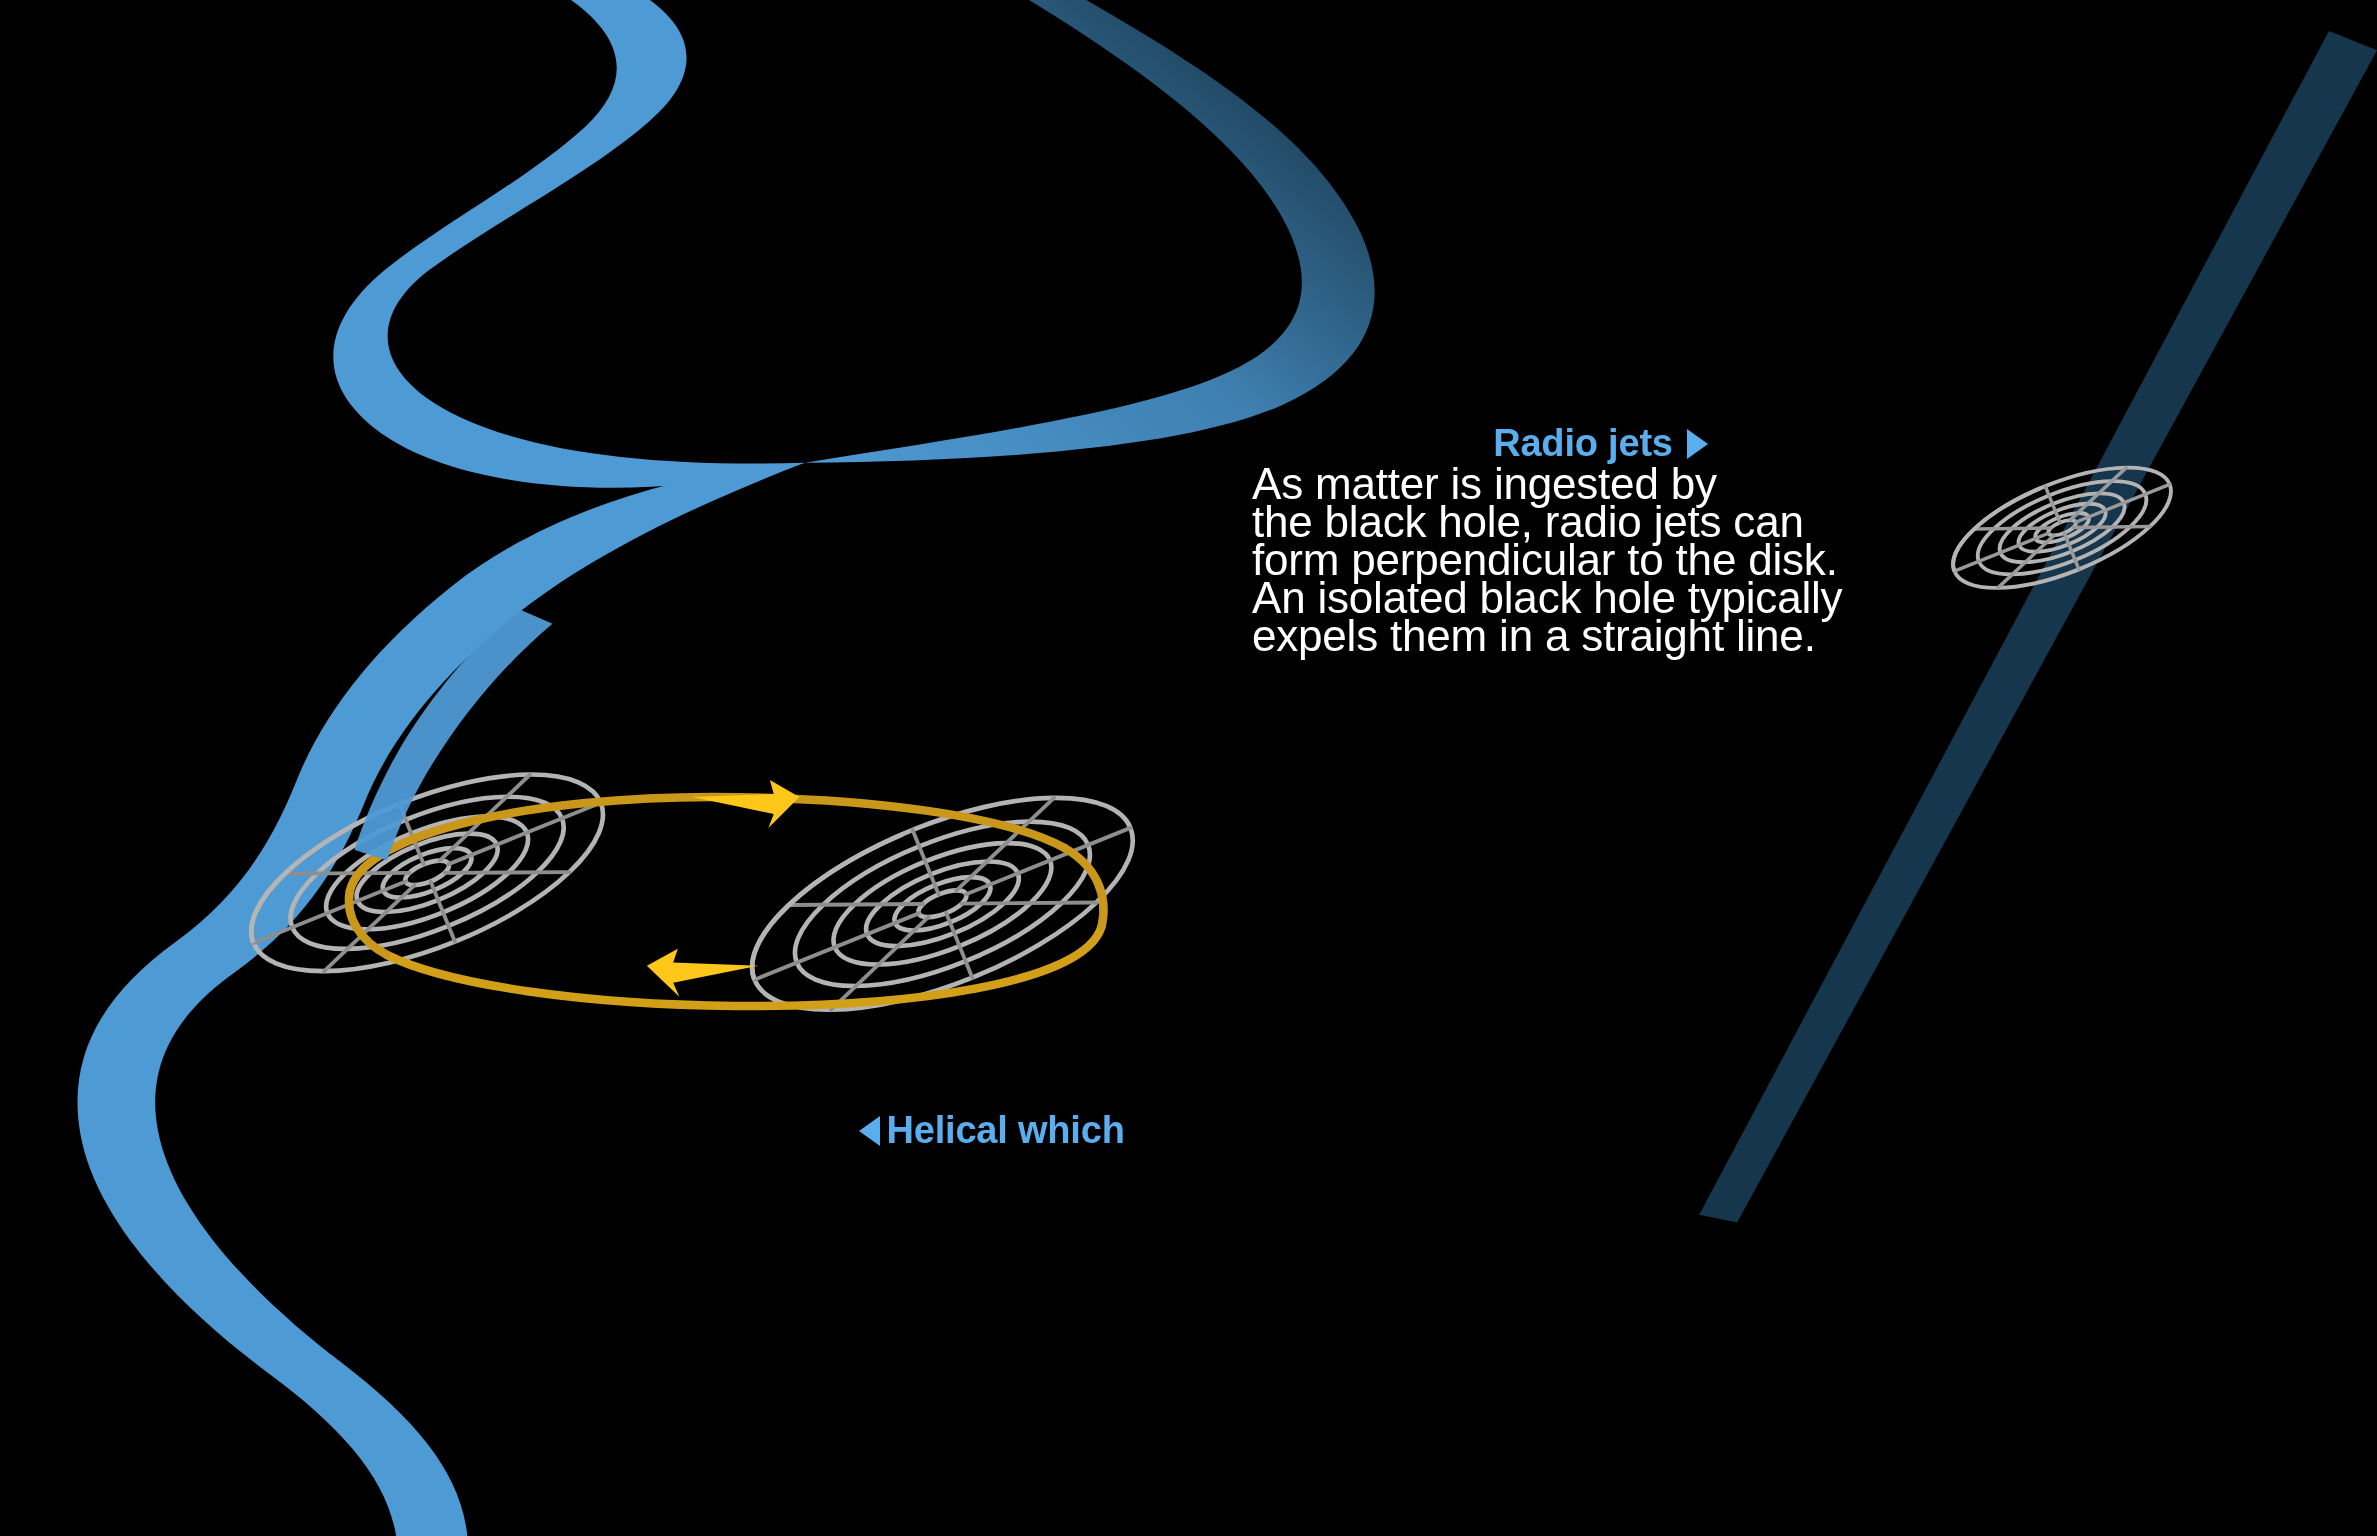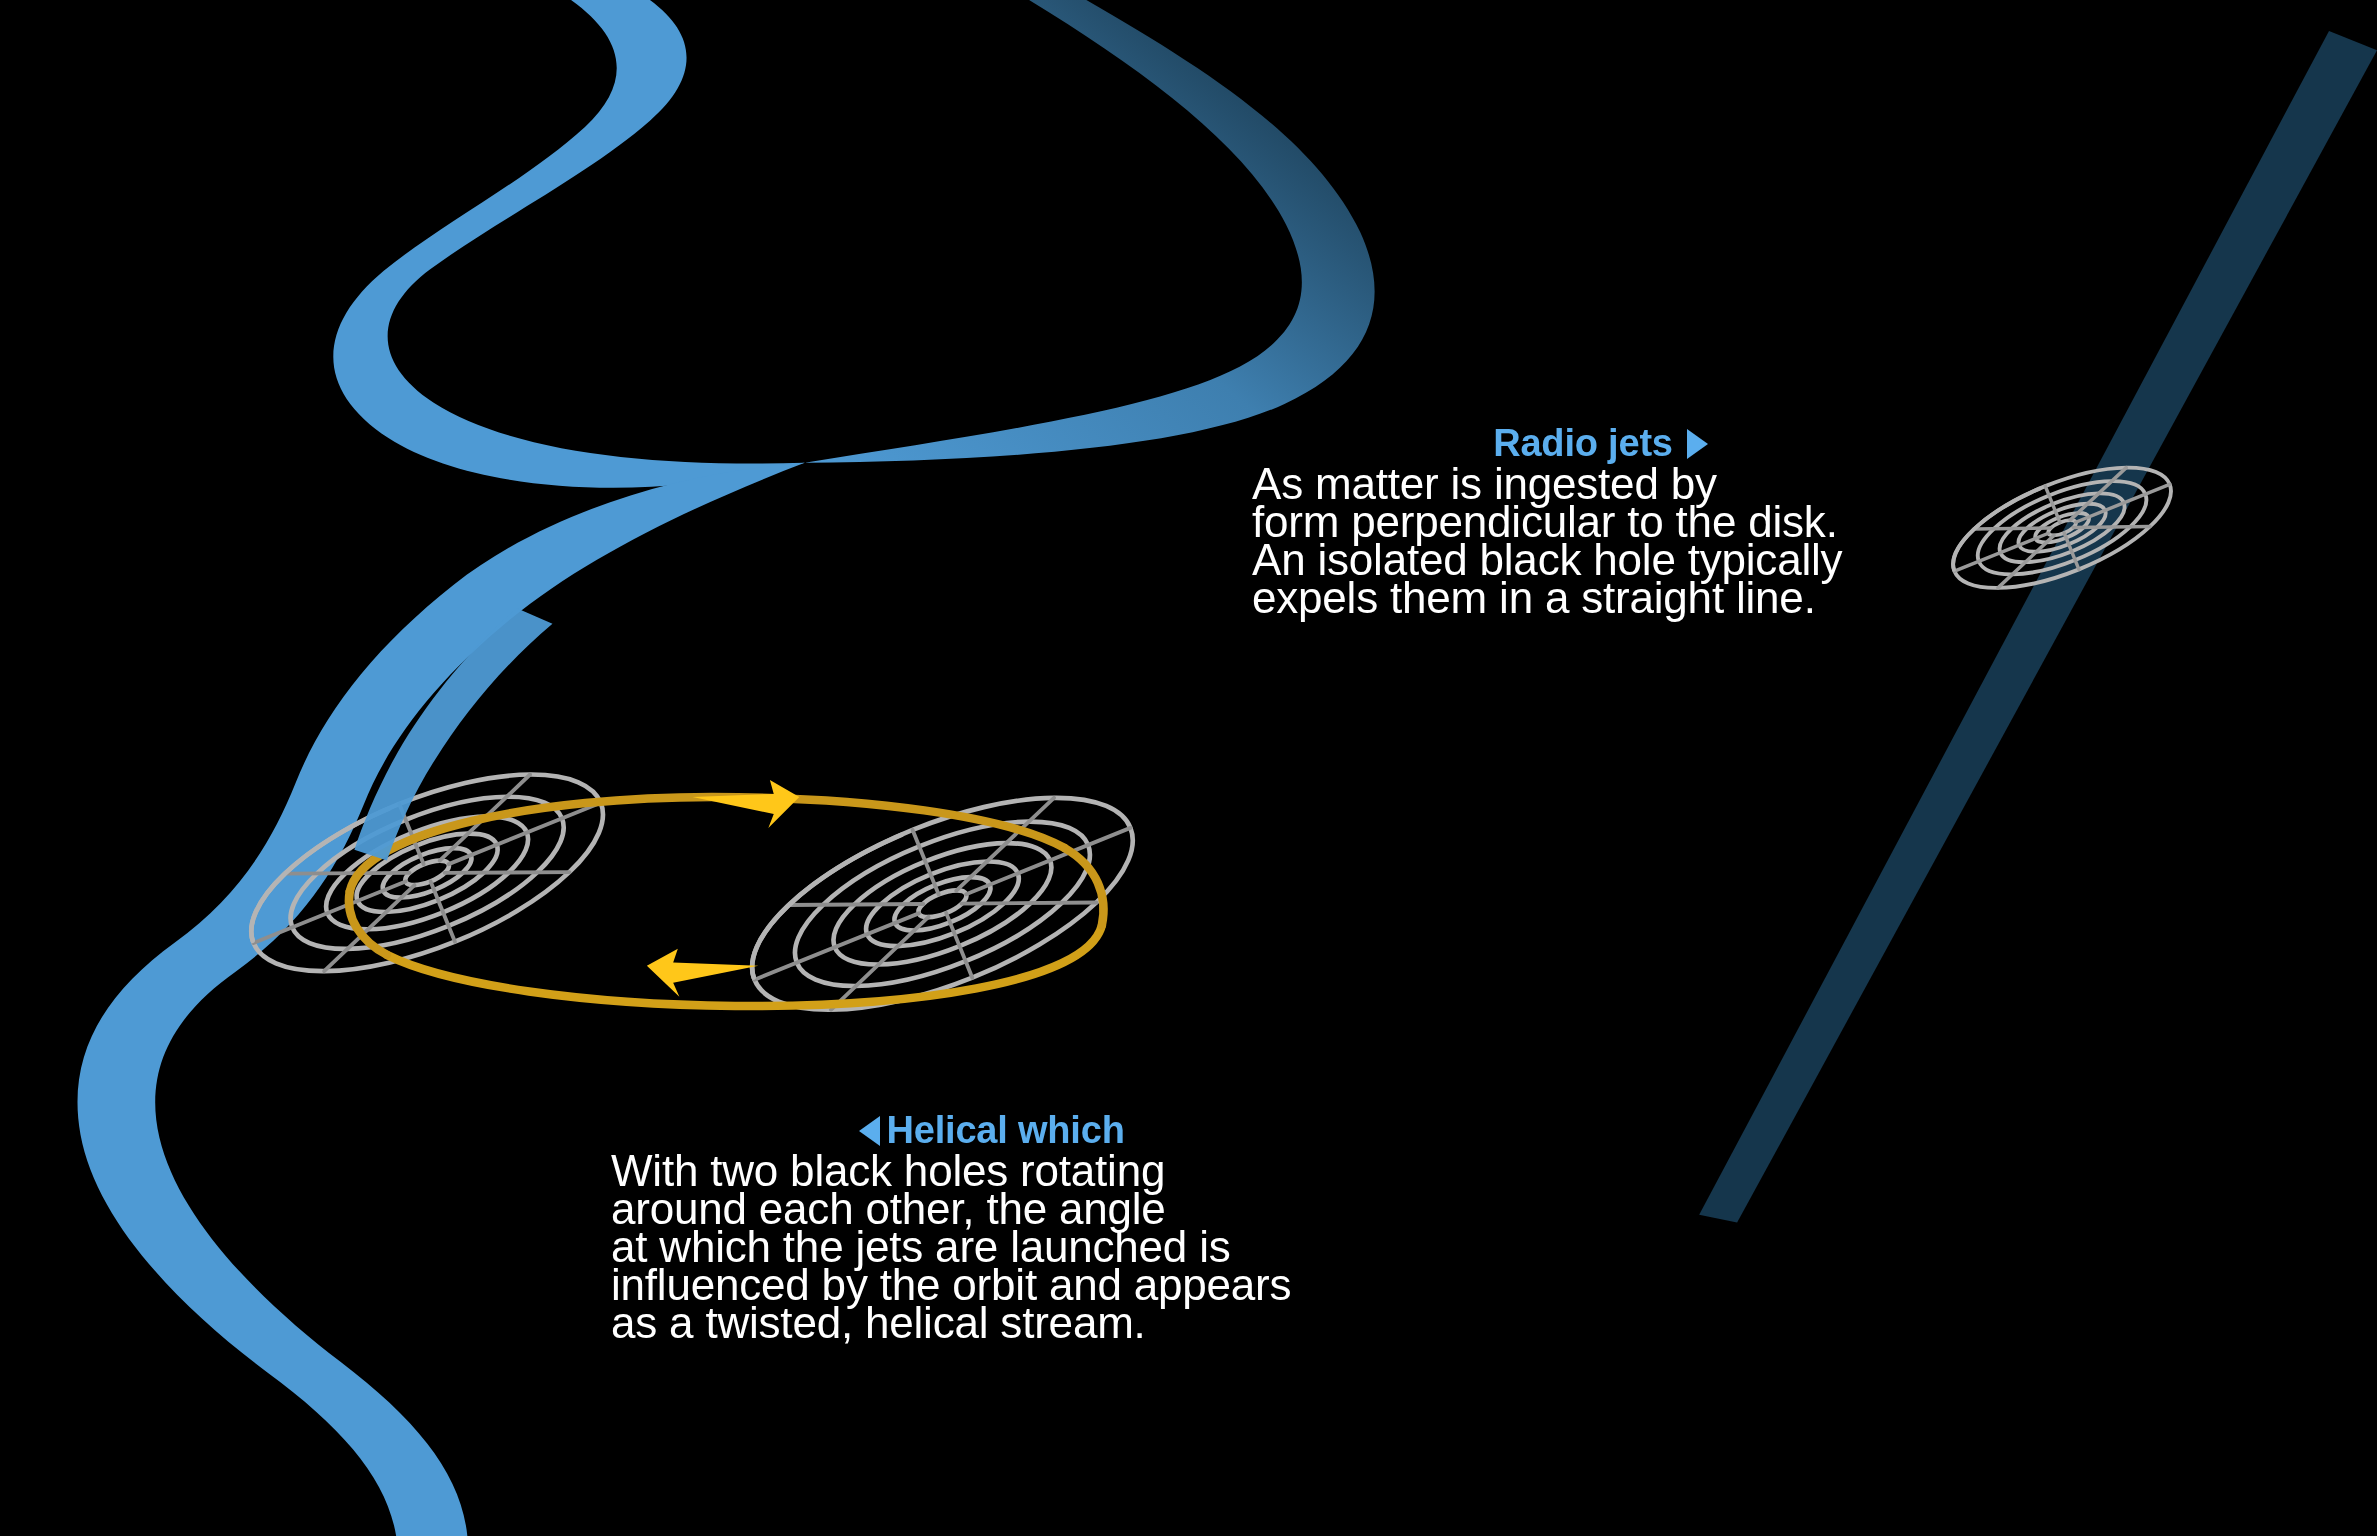--- a/index.html
+++ b/index.html
@@ -279,34 +279,28 @@
              C 600 922 648 862 714 806 Z" fill="#4E9AD4" opacity="0.95"></path>
   </svg>
 
   <div class="callout" id="callout-radio">
     <div class="callout-head">
       <span class="head-label">Radio jets</span>
       <span class="tri tri-right"></span>
     </div>
     <div class="callout-body">
       <span class="ln">As matter is ingested by</span>
+      <span class="ln">the black hole, radio jets can</span>
       <span class="ln">form perpendicular to the disk.</span>
       <span class="ln">An isolated black hole typically</span>
       <span class="ln">expels them in a straight line.</span>
     </div>
   </div>
 
   <div class="callout" id="callout-helical">
     <div class="callout-head">
       <span class="tri tri-left"></span>
       <span class="head-label">Helical which</span>
     </div>
-    <div class="callout-body">
-      <span class="ln">With two black holes rotating</span>
-      <span class="ln">around each other, the angle</span>
-      <span class="ln">at which the jets are launched is</span>
-      <span class="ln">influenced by the orbit and appears</span>
-      <span class="ln">as a twisted, helical stream.</span>
-    </div>
   </div>
 
 </div>
 
 
 </body></html>

